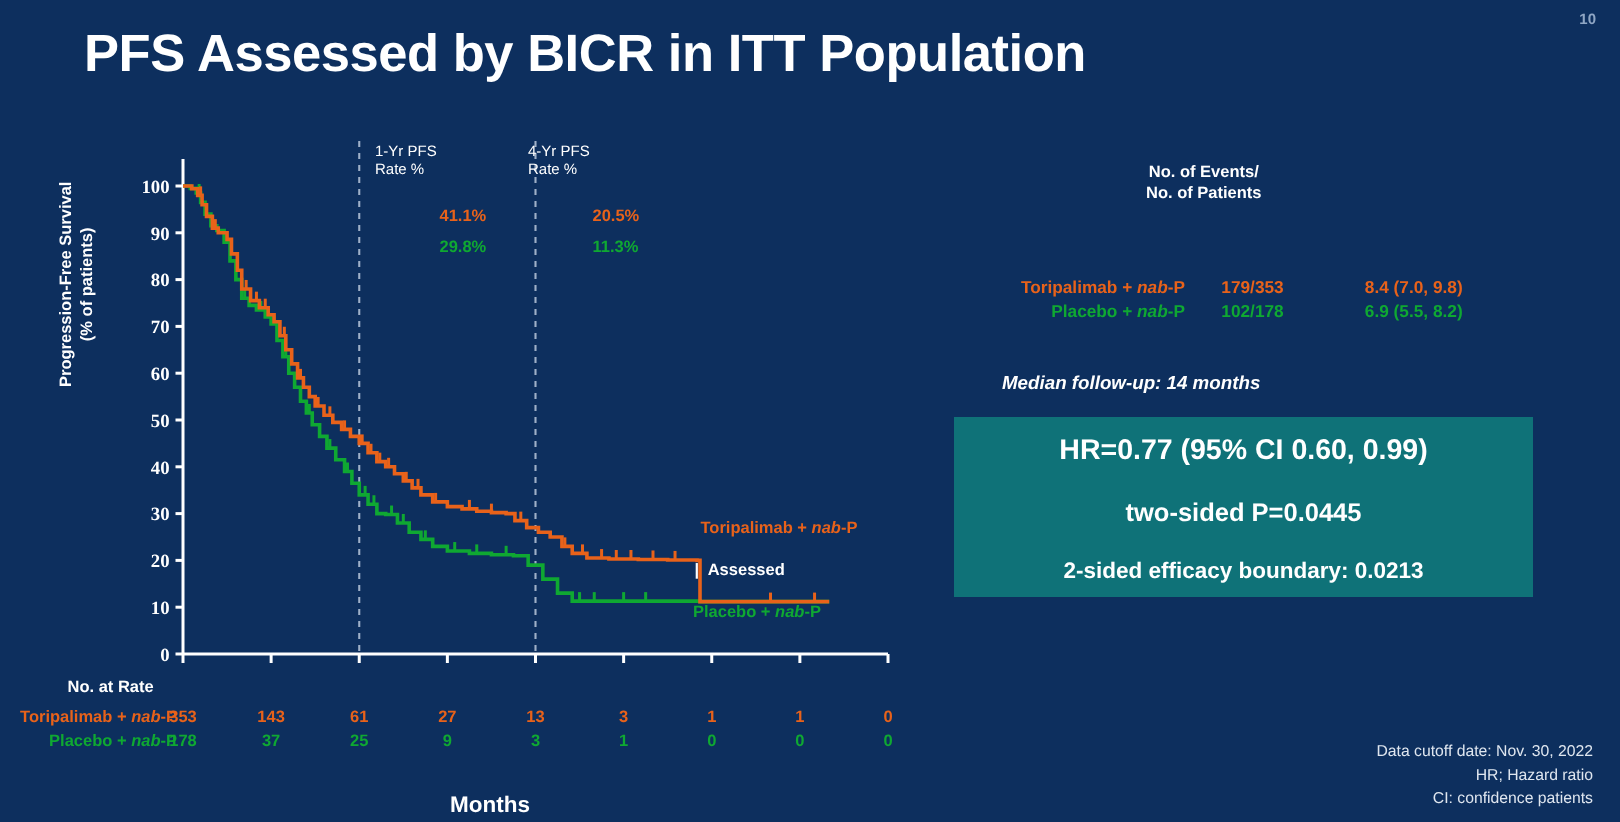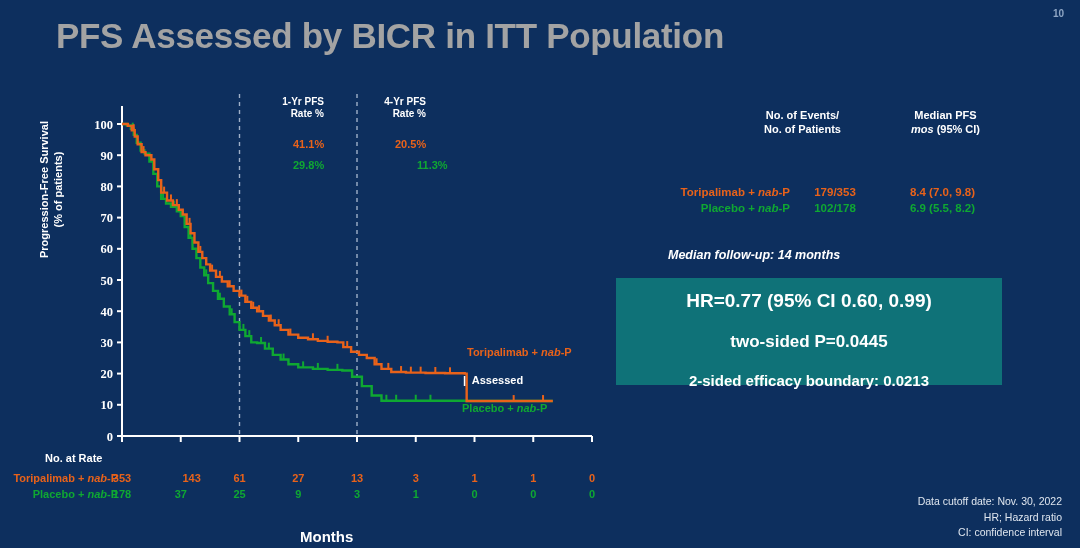--- a/index.html
+++ b/index.html
@@ -11,42 +11,42 @@
   }
   #slide{position:absolute;inset:0;}
 
   .slide-number{
     position:absolute;top:8px;right:16px;
     font-size:10px;font-weight:bold;color:#8fa6c4;
   }
 
   .title{
     position:absolute;left:56px;top:16px;
-    font-size:35px;font-weight:bold;color:#a3a3a3;
+    font-size:35px;font-weight:bold;color:#ffffff;
     letter-spacing:-0.3px;white-space:nowrap;
   }
 
   
   #chart-area{position:absolute;left:0;top:88px;width:630px;height:360px;}
   #plot-svg{position:absolute;left:0;top:0;}
 
   .axis-title-y{
     position:absolute;left:38px;top:170px;
     transform:rotate(-90deg);transform-origin:left top;
     font-size:11px;font-weight:bold;color:#ffffff;
     white-space:nowrap;text-align:center;line-height:1.25;
   }
   .axis-title-x{
     position:absolute;left:300px;top:440px;
     font-size:15px;font-weight:bold;color:#ffffff;
   }
 
   .rate-head{
-    position:absolute;font-size:10px;font-weight:bold;color:#ffffff;
-    text-align:right;line-height:1.2;white-space:nowrap;
+    position:absolute;font-size:10px;font-weight:normal;color:#ffffff;
+    text-align:left;line-height:1.2;white-space:nowrap;
   }
   .rate-val{
     position:absolute;font-size:11px;font-weight:bold;white-space:nowrap;
   }
   .c-tori{color:#e8621a;}
   .c-plac{color:#0fa832;}
 
   .censored-key{
     position:absolute;left:463px;top:286px;
     font-size:11px;font-weight:bold;color:#ffffff;white-space:nowrap;
@@ -93,21 +93,21 @@
     position:absolute;left:235px;top:0;width:105px;text-align:center;
     font-size:11.5px;font-weight:bold;
   }
 
   .followup{
     position:absolute;left:668px;top:248px;
     font-size:12.5px;font-weight:bold;font-style:italic;color:#ffffff;
   }
 
   #hr-box{
-    position:absolute;left:616px;top:278px;width:386px;height:107px;
+    position:absolute;left:636px;top:278px;width:386px;height:120px;
     background:#0f7278;
   }
   #hr-box div{
     position:absolute;width:100%;text-align:center;
     font-weight:bold;color:#ffffff;
   }
   .hr-1{top:12px;font-size:19px;}
   .hr-2{top:54px;font-size:17px;}
   .hr-3{top:94px;font-size:15px;}
 
@@ -237,36 +237,36 @@
       <span>Rate %</span>
     </div>
     <div class="rate-head" style="left:352px;top:8px;width:74px;">
       <span>4-Yr PFS</span><br>
       <span>Rate %</span>
     </div>
 
     <div class="rate-val c-tori" style="left:293px;top:50px;">41.1%</div>
     <div class="rate-val c-plac" style="left:293px;top:71px;">29.8%</div>
     <div class="rate-val c-tori" style="left:395px;top:50px;">20.5%</div>
-    <div class="rate-val c-plac" style="left:395px;top:71px;margin-left:22px;">11.3%</div>
+    <div class="rate-val c-plac" style="left:395px;top:71px;">11.3%</div>
 
     <div class="censored-key">
       |&nbsp; <span>Assessed</span>
     </div>
 
     <div class="curve-label c-tori" style="left:467px;top:258px;">Toripalimab + <em>nab</em>-P</div>
     <div class="curve-label c-plac" style="left:462px;top:314px;">Placebo + <em>nab</em>-P</div>
   </div>
 
   <div id="risk">
     <div class="risk-title">No. at Rate</div>
   <div class="risk-row" style="top: 20px;">
         <div class="risk-label" style="left: 0px; width: 118px; color: rgb(232, 98, 26);">Toripalimab + <em>nab</em>-P</div>
         <div class="risk-num" style="left: 102px; color: rgb(232, 98, 26);">353</div>
-        <div class="risk-num" style="left: 160.75px; color: rgb(232, 98, 26); text-align: right;">143</div>
+        <div class="risk-num" style="left: 160.75px; color: rgb(232, 98, 26);">143</div>
         <div class="risk-num" style="left: 219.5px; color: rgb(232, 98, 26);">61</div>
         <div class="risk-num" style="left: 278.25px; color: rgb(232, 98, 26);">27</div>
         <div class="risk-num" style="left: 337px; color: rgb(232, 98, 26);">13</div>
         <div class="risk-num" style="left: 395.75px; color: rgb(232, 98, 26);">3</div>
         <div class="risk-num" style="left: 454.5px; color: rgb(232, 98, 26);">1</div>
         <div class="risk-num" style="left: 513.25px; color: rgb(232, 98, 26);">1</div>
         <div class="risk-num" style="left: 572px; color: rgb(232, 98, 26);">0</div>
       </div>
       <div class="risk-row" style="top: 36px;">
         <div class="risk-label" style="left: 0px; width: 118px; color: rgb(15, 168, 50);">Placebo + <em>nab</em>-P</div>
@@ -279,24 +279,20 @@
         <div class="risk-num" style="left: 454.5px; color: rgb(15, 168, 50);">0</div>
         <div class="risk-num" style="left: 513.25px; color: rgb(15, 168, 50);">0</div>
         <div class="risk-num" style="left: 572px; color: rgb(15, 168, 50);">0</div>
       </div>
     </div>
 
   <div class="stat-head" style="left:745px;top:108px;width:115px;">
     <span>No. of Events/</span><br>
     <span>No. of Patients</span>
   </div>
-  <div class="stat-head" style="left:888px;top:108px;width:115px;">
-    <span>Median PFS</span><br>
-    <span><em>mos</em> (95% CI)</span>
-  </div>
 
   <div id="stats-rows">
       <div class="stat-row" style="left: 655px; top: 186px;">
         <div class="stat-name" style="color: rgb(232, 98, 26);">Toripalimab + <em>nab</em>-P</div>
         <div class="stat-n" style="color: rgb(232, 98, 26);">179/353</div>
         <div class="stat-m" style="color: rgb(232, 98, 26);">8.4 (7.0, 9.8)</div>
       </div>
       <div class="stat-row" style="left: 655px; top: 202px;">
         <div class="stat-name" style="color: rgb(15, 168, 50);">Placebo + <em>nab</em>-P</div>
         <div class="stat-n" style="color: rgb(15, 168, 50);">102/178</div>
@@ -308,16 +304,16 @@
 
   <div id="hr-box">
     <div class="hr-1">HR=0.77 (95% CI 0.60, 0.99)</div>
     <div class="hr-2">two-sided P=0.0445</div>
     <div class="hr-3">2-sided efficacy boundary:  0.0213</div>
   </div>
 
   <div id="footnotes">
       <div>Data cutoff date: Nov. 30, 2022</div>
       <div>HR; Hazard ratio</div>
-      <div>CI: confidence interval</div>
+      <div>CI: confidence patients</div>
     </div>
 
 </div>
 
 </body></html>

